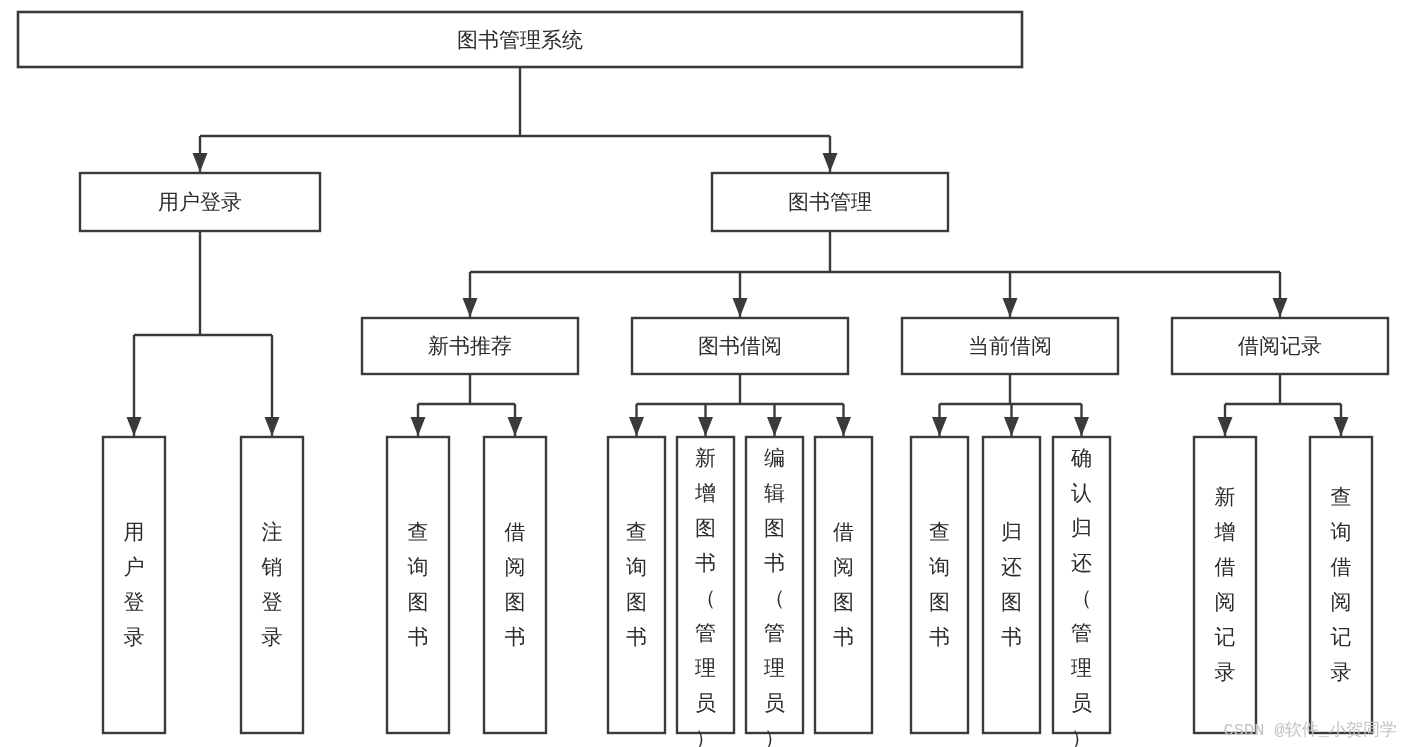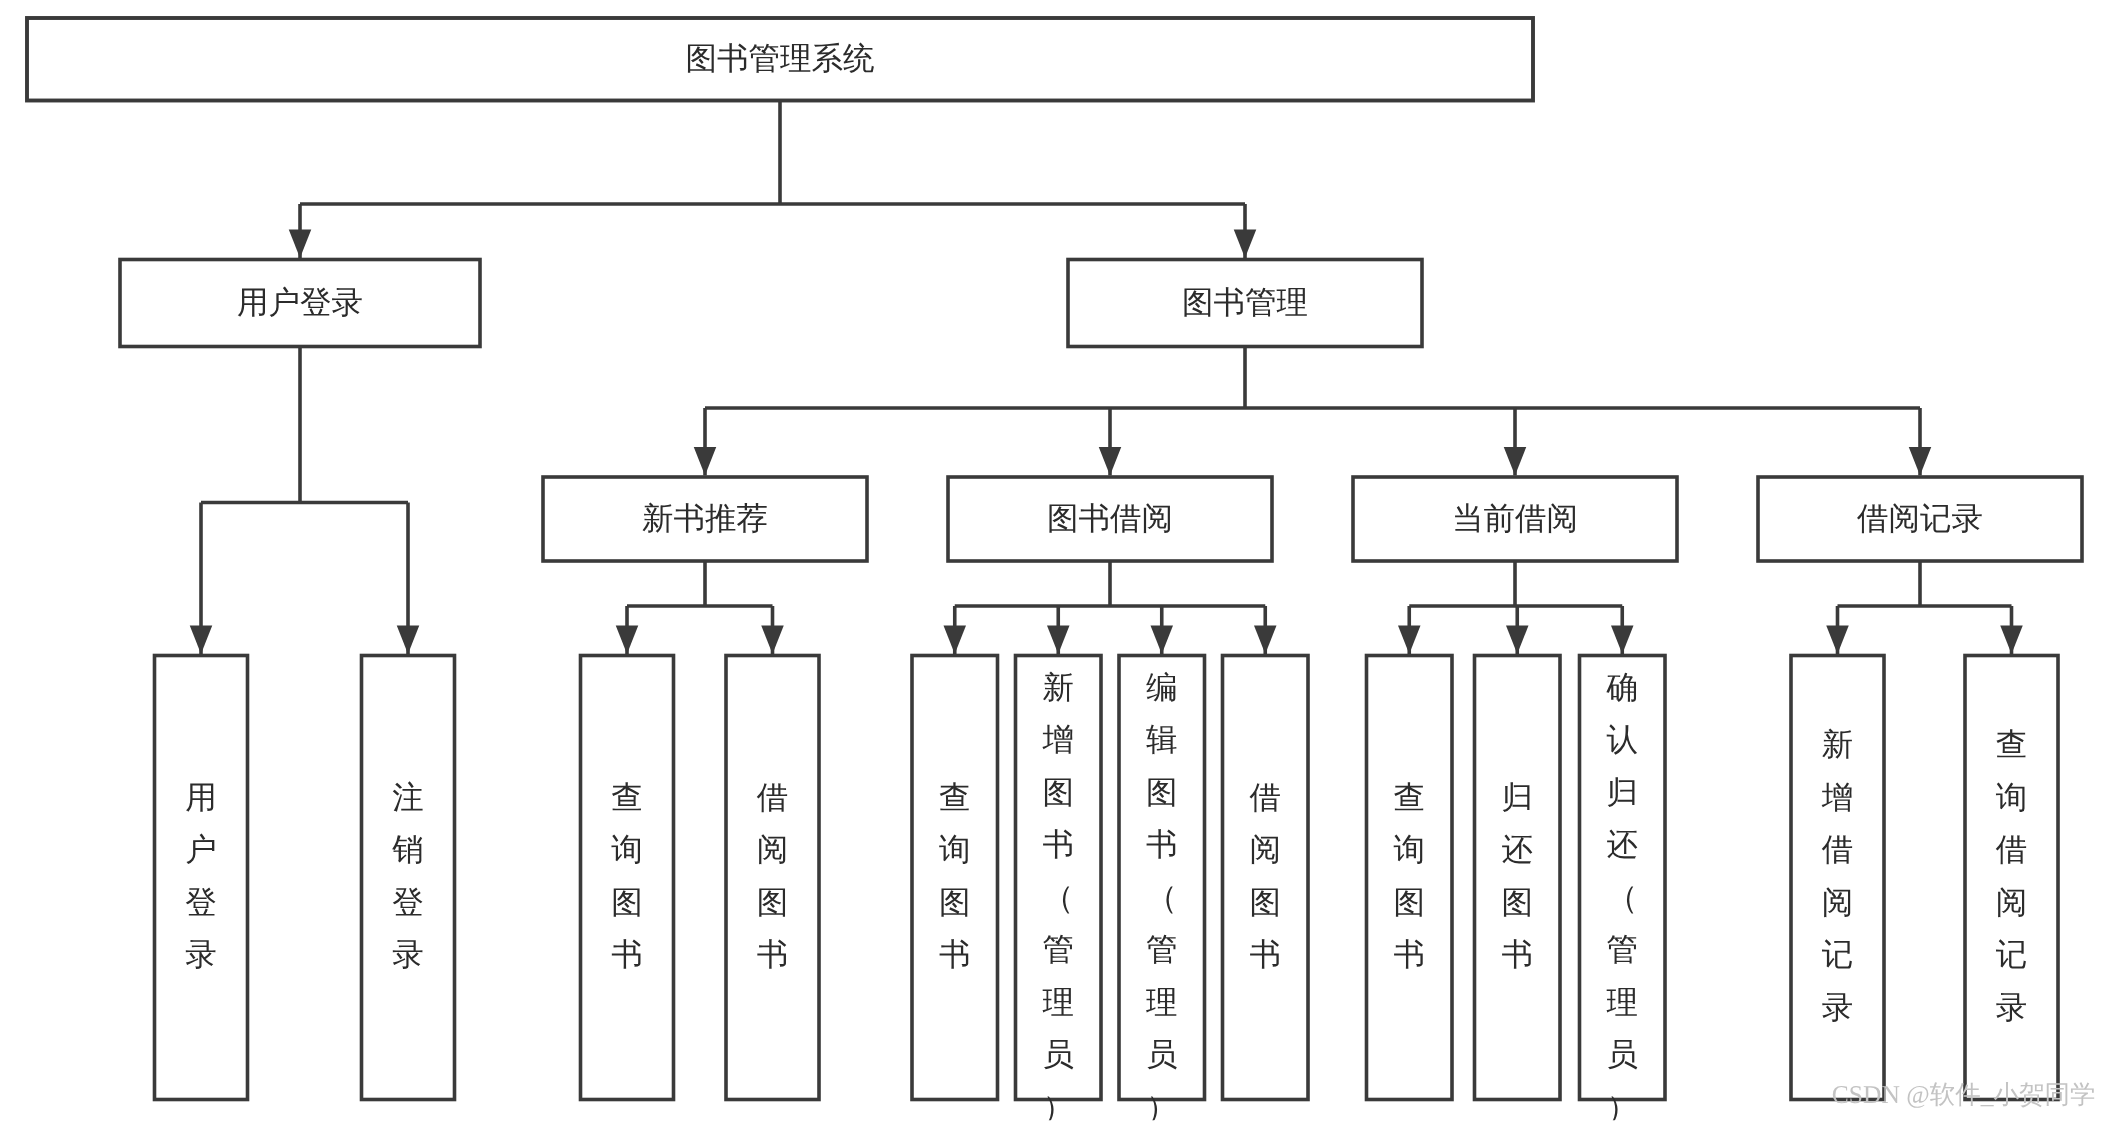--- a/index.html
+++ b/index.html
@@ -50,21 +50,21 @@
   .edge-arrow {
     fill: #3a3a3a;
     stroke: none;
   }
   .watermark {
     position: absolute;
     right: 8px;
     bottom: 6px;
     color: #c3c3c3;
     font-size: 17px;
-    font-family: Liberation Serif, serif;
+    font-family: Liberation Mono, monospace;
     white-space: nowrap;
     user-select: none;
     pointer-events: none;
   }
 </style>
 </head>
 <body>
 
 <div id="diagram-root">
 

